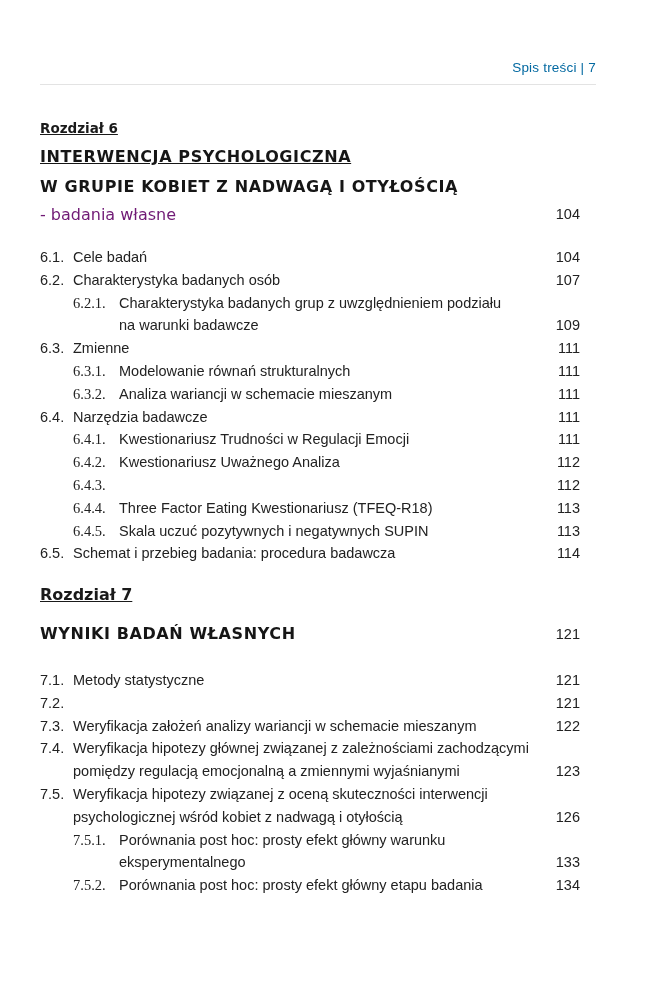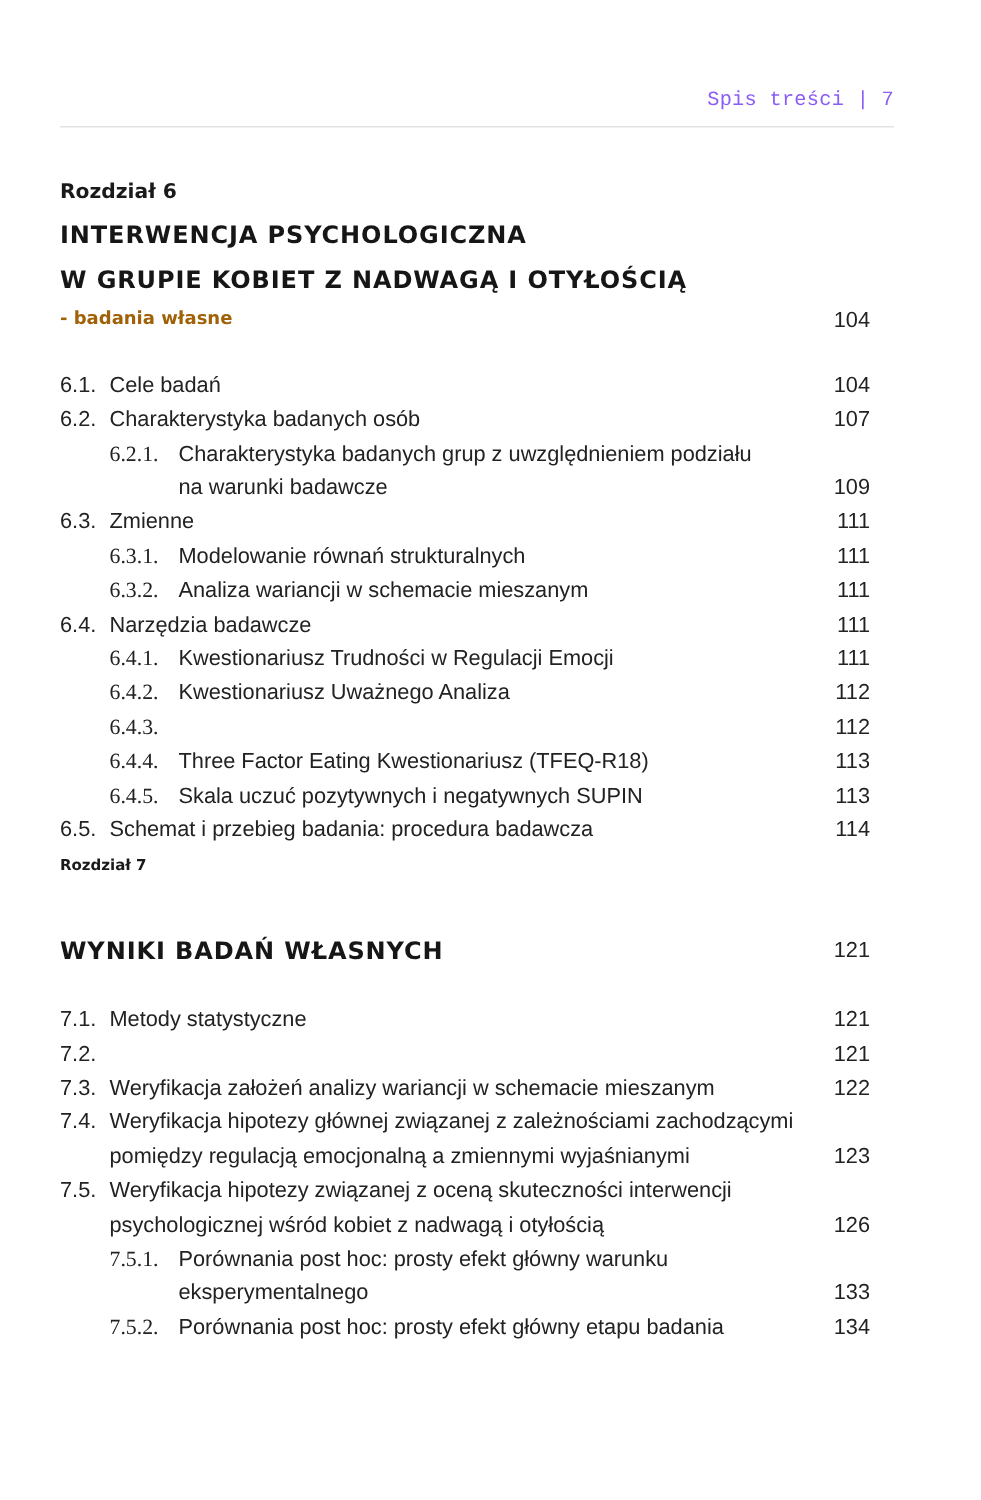--- a/index.html
+++ b/index.html
@@ -1,22 +1,22 @@
 <!DOCTYPE html>
 <html><head>
 <meta charset="utf-8">
 <style>
   html, body { margin: 0; padding: 0; background: #ffffff; }
   body { width: 654px; height: 1000px; position: relative; overflow: hidden; color: #1d1d1d; }
   .header { position: absolute; left: 40px; top: 58px; width: 556px; height: 26px; border-bottom: 1px solid #e3e3e3; }
-  .running-head { position: absolute; right: 0; top: 2px; font-family: Liberation Mono, monospace; font-size: 13.5px; color: #8b5cf6; letter-spacing: 0.2px; }
+  .running-head { position: absolute; right: 0; top: 2px; font-family: Liberation Sans, sans-serif; font-size: 13.5px; color: #0369a1; letter-spacing: 0.2px; }
   .toc { position: absolute; left: 40px; top: 0; width: 540px; }
-  .ch-label { position: absolute; left: 0; font-family: "DejaVu Sans", sans-serif; font-weight: bold; font-size: 13.5px; color: #1a1a1a; }
+  .ch-label { position: absolute; left: 0; font-family: "DejaVu Sans", sans-serif; font-weight: bold; font-size: 13.5px; color: #1a1a1a; text-decoration: underline; }
   .ch-title { position: absolute; left: 0; font-family: "DejaVu Sans", sans-serif; font-weight: bold; font-size: 16px; letter-spacing: 0.6px; color: #161616; }
-  .ch-sub { position: absolute; left: 0; font-family: "DejaVu Sans", sans-serif; font-weight: bold; font-size: 12px; color: #a16207; }
+  .ch-sub { position: absolute; left: 0; font-family: "DejaVu Sans", sans-serif; font-weight: normal; font-size: 16px; color: #701a75; }
   .row { position: absolute; left: 0; width: 540px; height: 24px; font-family: "Liberation Sans", sans-serif; font-size: 14.5px; color: #222; }
   .num { position: absolute; white-space: nowrap; }
   .txt { position: absolute; white-space: nowrap; }
   .page { position: absolute; right: 0; text-align: right; font-family: "Liberation Sans", sans-serif; font-size: 14.5px; color: #222; }
   .l1 .num { left: 0; }
   .l1 .txt { left: 33px; }
   .l2 .num { left: 33px; font-family: Liberation Serif, serif; }
   .l2 .txt { left: 79px; }
   .cont1 .txt { left: 33px; }
   .cont2 .txt { left: 79px; }
@@ -24,21 +24,21 @@
 </head>
 <body>
 
 <div class="header">
   <span class="running-head">Spis treści | 7</span>
 </div>
 
 <div class="toc">
 
   <div class="ch-label" style="top:120px;">Rozdział 6</div>
-  <div class="ch-title" style="top:147px;">INTERWENCJA PSYCHOLOGICZNA</div>
+  <div class="ch-title" style="top:147px;text-decoration:underline;">INTERWENCJA PSYCHOLOGICZNA</div>
   <div class="ch-title" style="top:177px;">W GRUPIE KOBIET Z NADWAGĄ I OTYŁOŚCIĄ</div>
   <div class="ch-sub" style="top:205px;">- badania własne</div>
   <div class="page" style="top:206px;">104</div>
 
   <div id="ch6-entries">
       <div class="row l1" style="top: 249px;">
         <span class="num">6.1.</span>
         <span class="txt">Cele badań</span>
         <span class="page">104</span>
       </div>
@@ -99,21 +99,21 @@
         <span class="txt">Skala uczuć pozytywnych i negatywnych SUPIN</span>
         <span class="page">113</span>
       </div>
       <div class="row l1" style="top: 545.4px;">
         <span class="num">6.5.</span>
         <span class="txt">Schemat i przebieg badania: procedura badawcza</span>
         <span class="page">114</span>
       </div>
     </div>
 
-  <div class="ch-label" style="top:572px; font-size:10px;">Rozdział 7</div>
+  <div class="ch-label" style="top:585px; font-size:16px;">Rozdział 7</div>
   <div class="ch-title" style="top:624px;">WYNIKI BADAŃ WŁASNYCH</div>
   <div class="page" style="top:626px;">121</div>
 
   <div id="ch7-entries">
       <div class="row l1" style="top: 672px;">
         <span class="num">7.1.</span>
         <span class="txt">Metody statystyczne</span>
         <span class="page">121</span>
       </div>
       <div class="row l1" style="top: 694.8px;">

